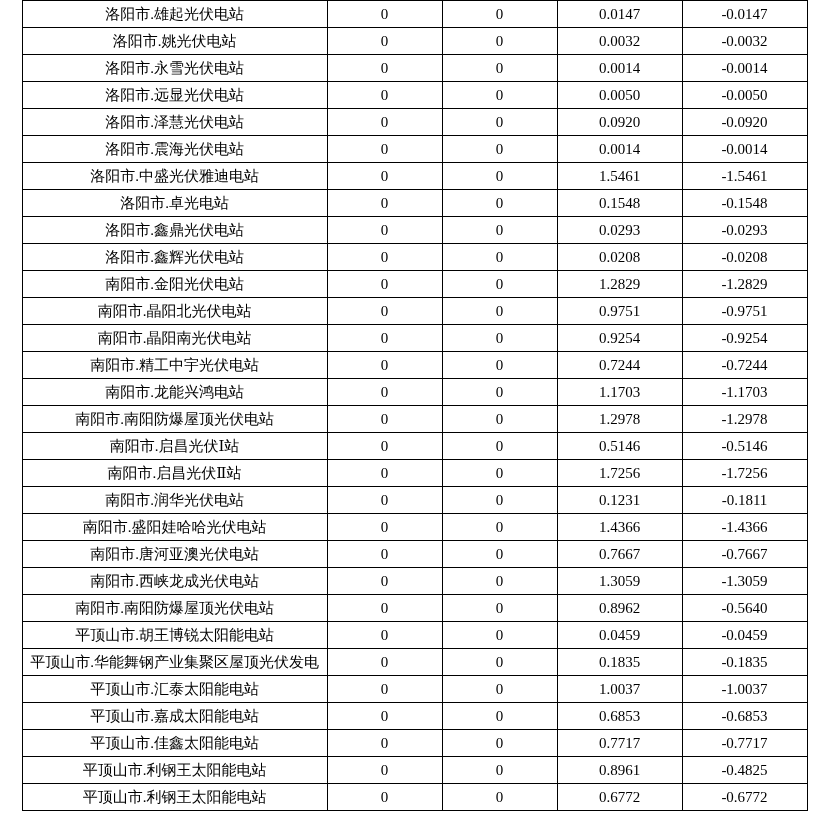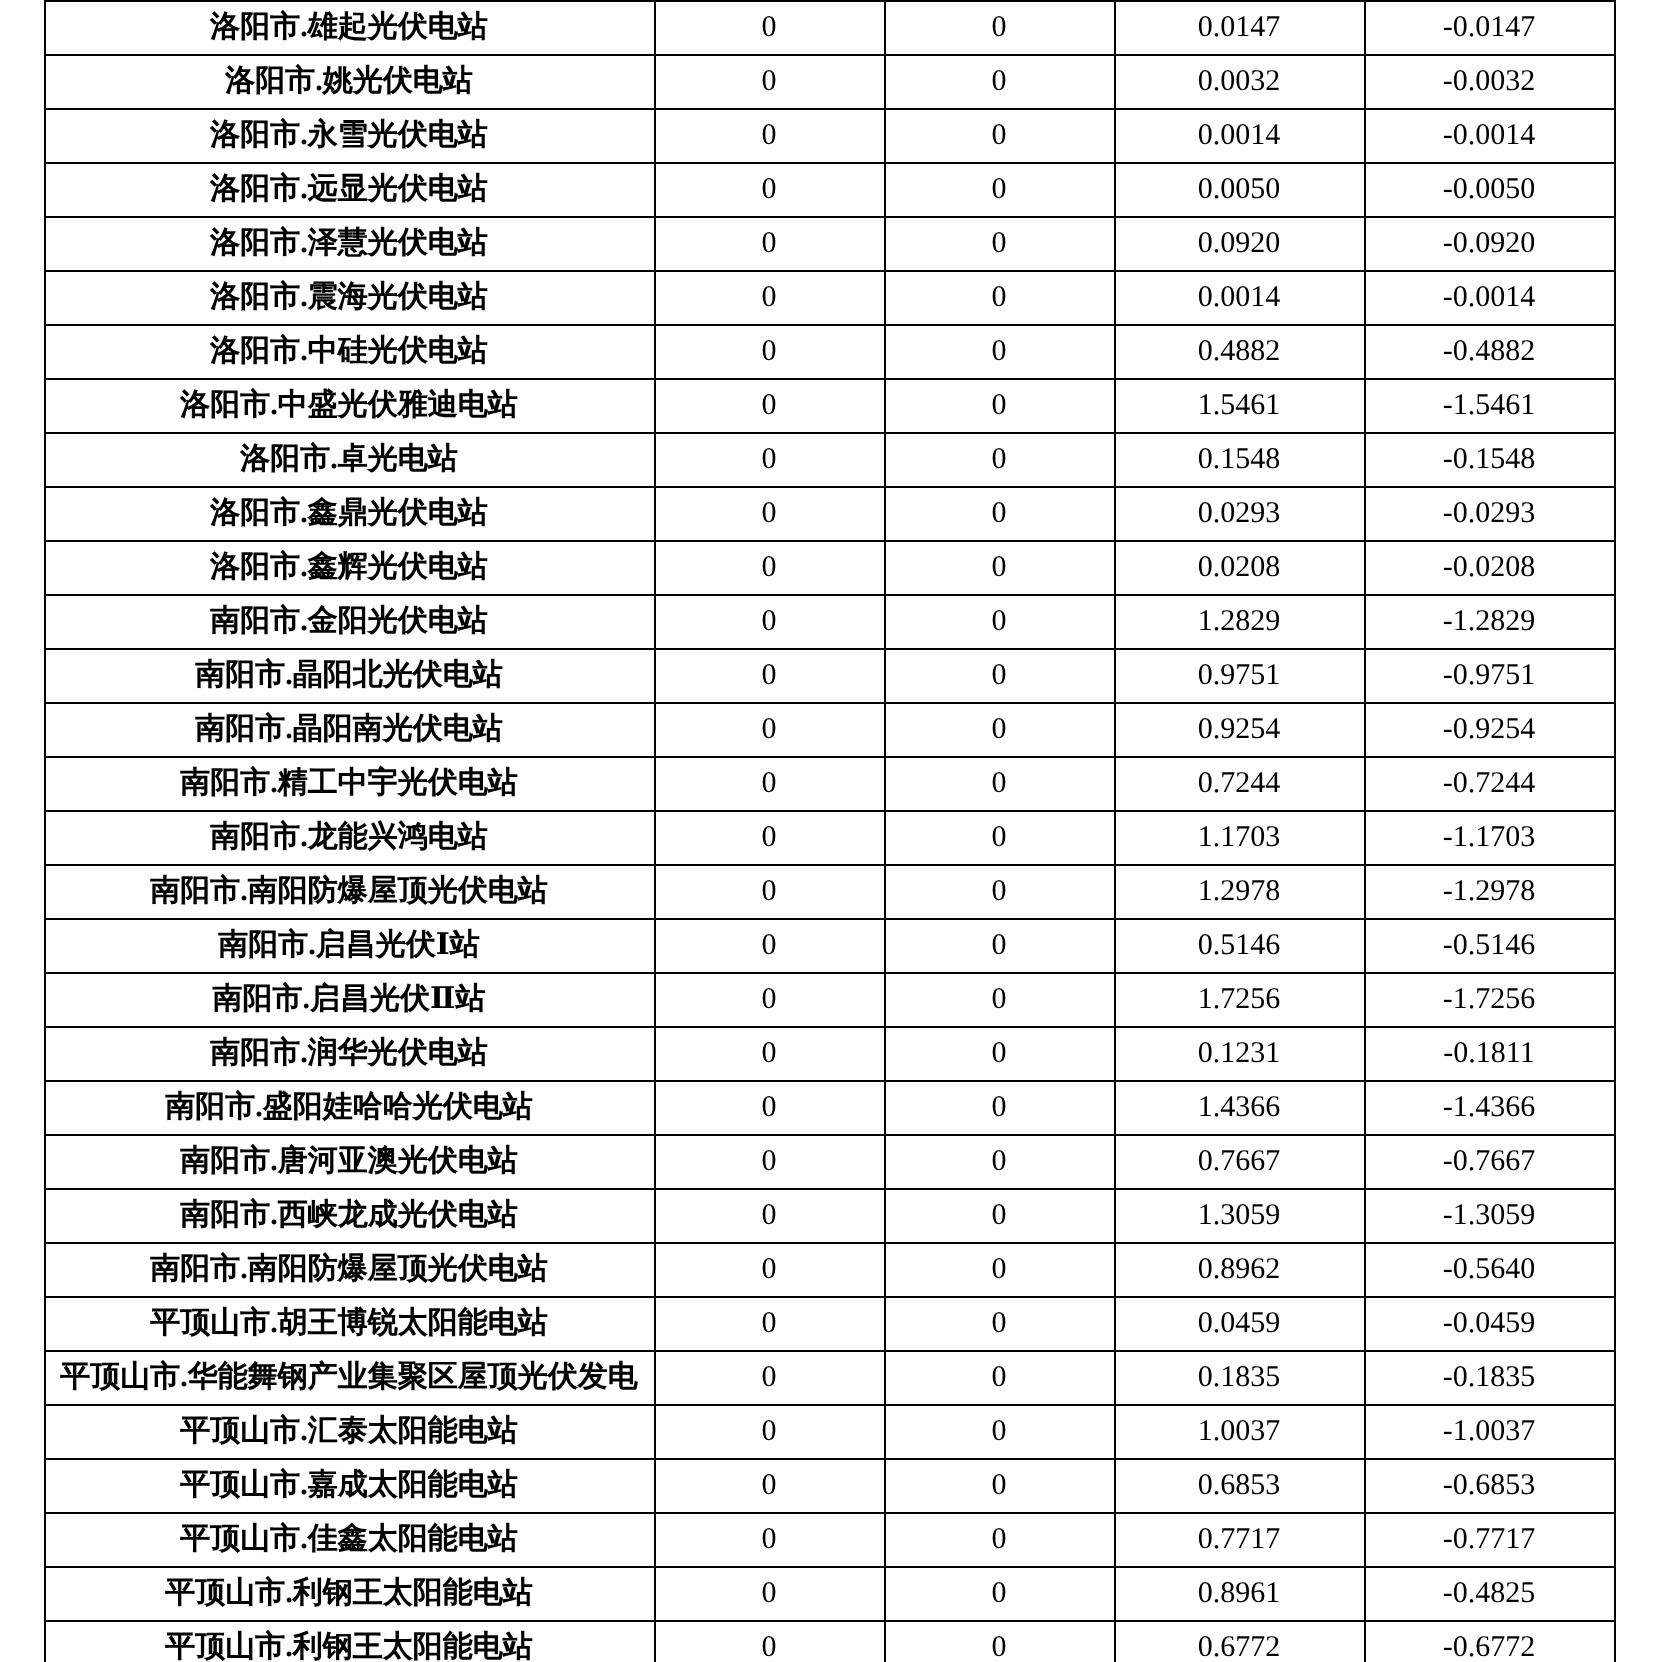--- a/index.html
+++ b/index.html
@@ -32,21 +32,21 @@
     padding: 0 2px;
     font-size: 15px;
     text-align: center;
     vertical-align: middle;
     white-space: nowrap;
     overflow: hidden;
   }
   td.c-name {
     width: 300px;
     font-family: "Liberation Serif", "DejaVu Serif", serif;
-    font-weight: bold;
+    font-weight: normal;
     font-size: 15.5px;
   }
   td.c-v1 { width: 110px; }
   td.c-v2 { width: 110px; }
   td.c-v3 { width: 120px; }
   td.c-v4 { width: 120px; }
   td.num {
     font-family: "Liberation Serif", "DejaVu Serif", serif;
     font-size: 14.5px;
   }
@@ -93,27 +93,20 @@
           <td class="num c-v4">-0.0920</td>
         </tr>
         <tr>
           <td class="c-name">洛阳市.震海光伏电站</td>
           <td class="num c-v1">0</td>
           <td class="num c-v2">0</td>
           <td class="num c-v3">0.0014</td>
           <td class="num c-v4">-0.0014</td>
         </tr>
         <tr>
-          <td class="c-name">洛阳市.中硅光伏电站</td>
-          <td class="num c-v1">0</td>
-          <td class="num c-v2">0</td>
-          <td class="num c-v3">0.4882</td>
-          <td class="num c-v4">-0.4882</td>
-        </tr>
-        <tr>
           <td class="c-name">洛阳市.中盛光伏雅迪电站</td>
           <td class="num c-v1">0</td>
           <td class="num c-v2">0</td>
           <td class="num c-v3">1.5461</td>
           <td class="num c-v4">-1.5461</td>
         </tr>
         <tr>
           <td class="c-name">洛阳市.卓光电站</td>
           <td class="num c-v1">0</td>
           <td class="num c-v2">0</td>

